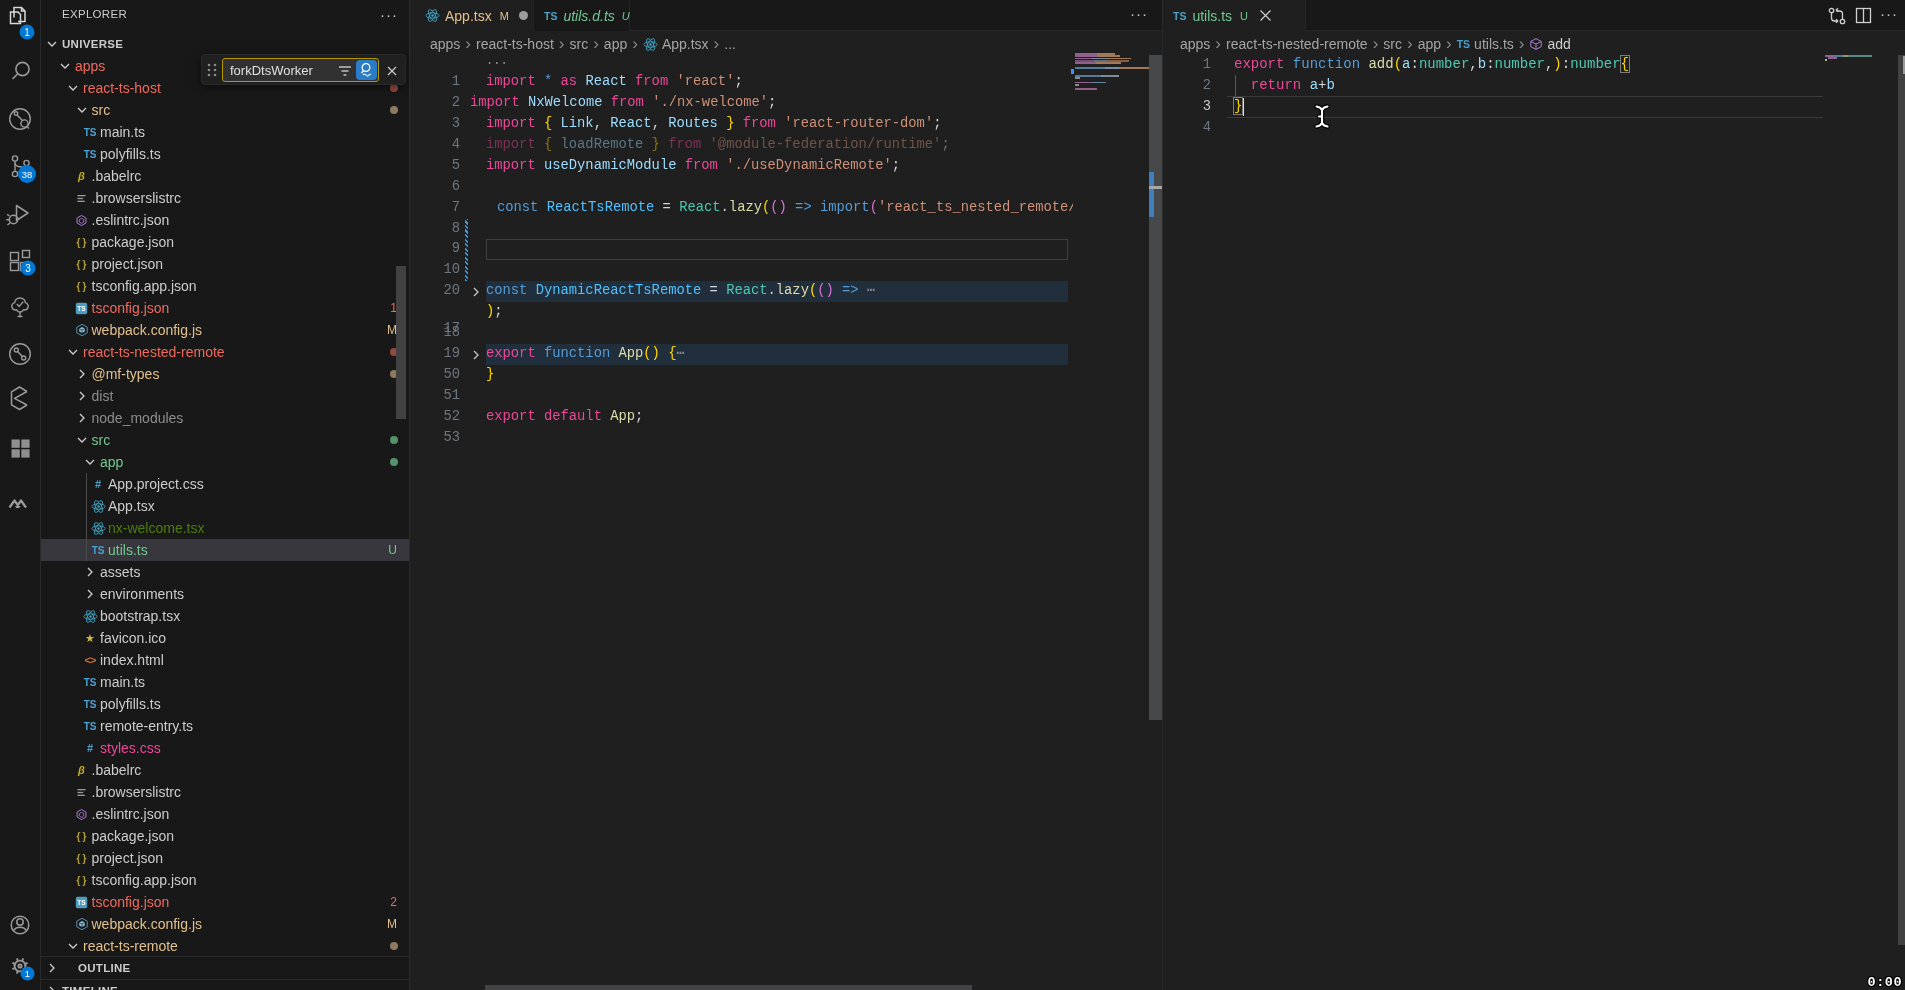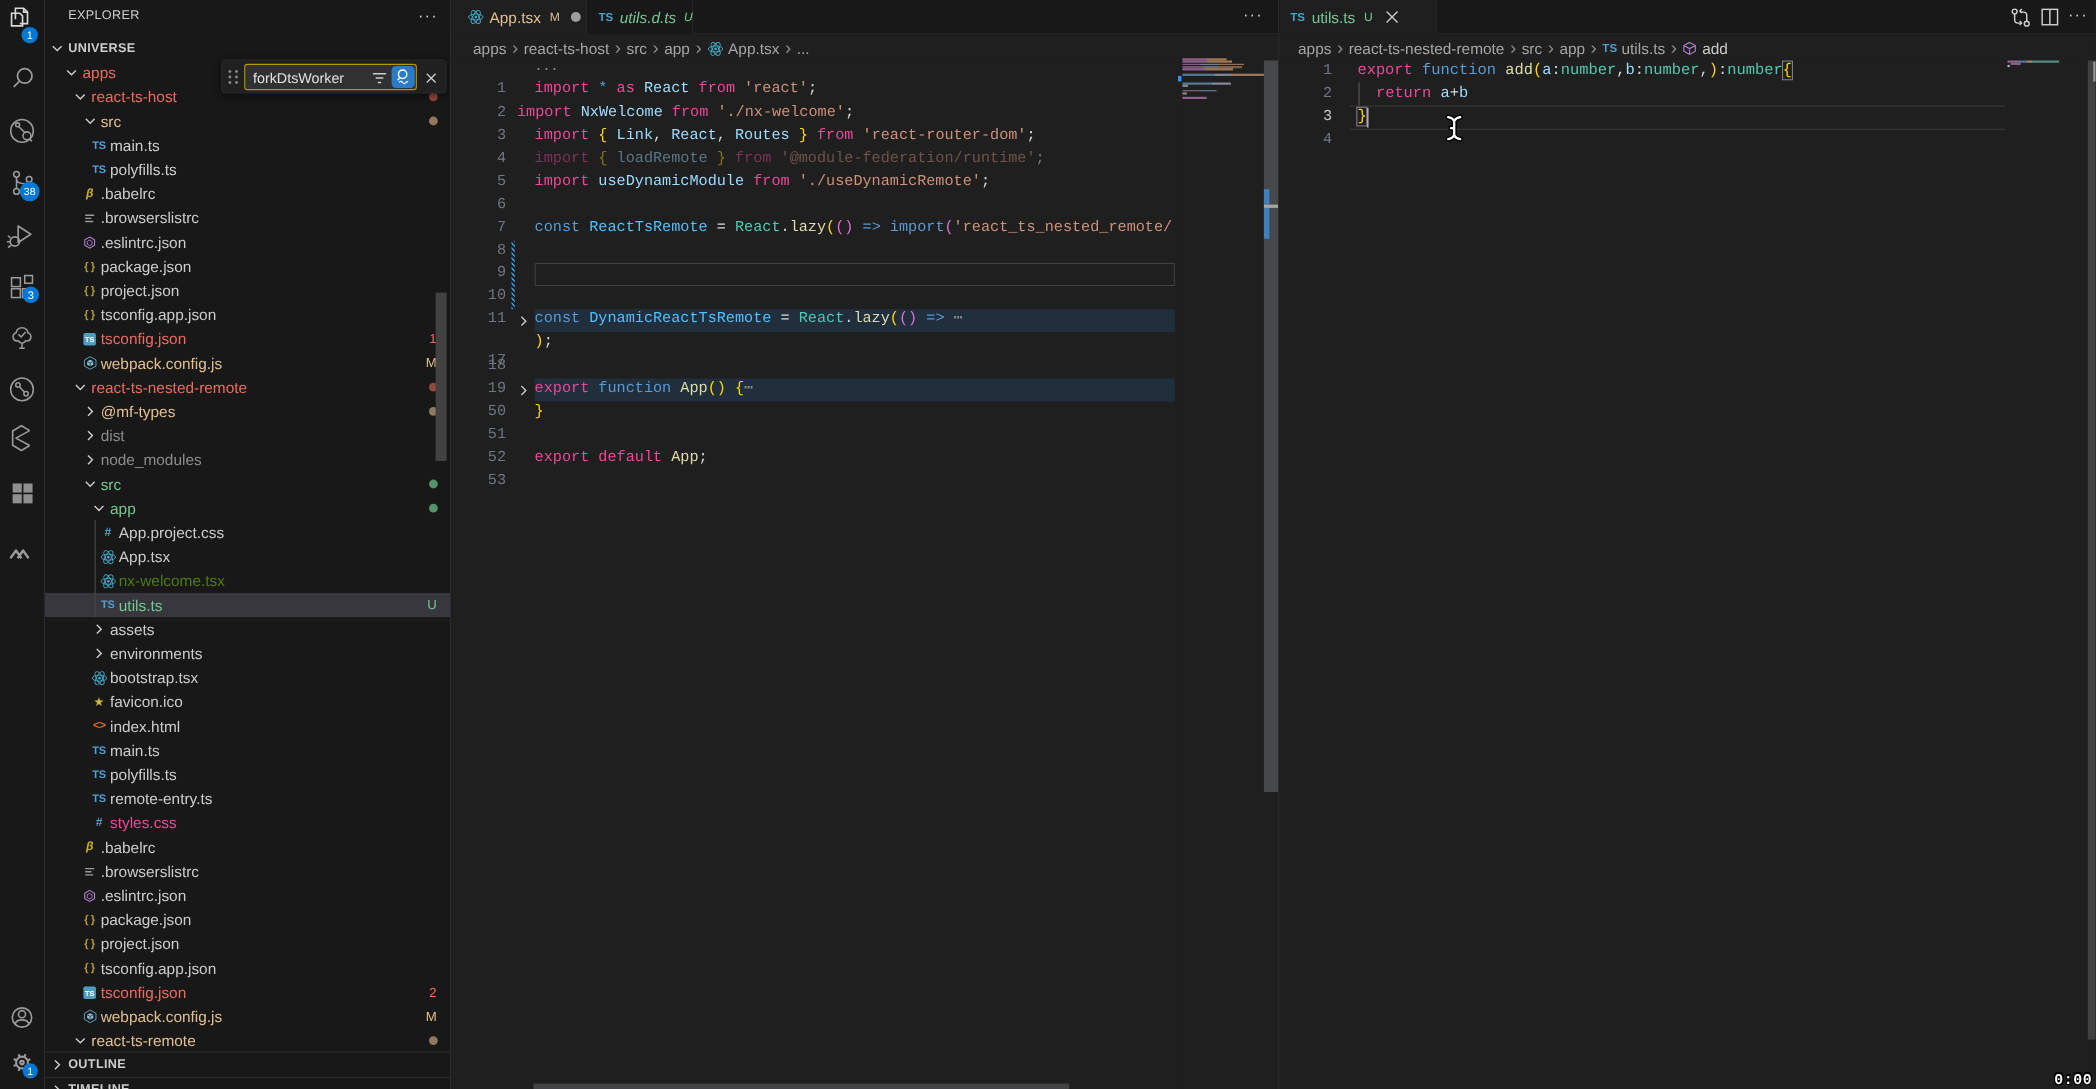--- a/index.html
+++ b/index.html
@@ -500,21 +500,21 @@
       <span class="lbl" style="color:#e2c08d">react-ts-remote</span>
       <span class="dot" style="background:#8f7a5f"></span>
     </div>
 <div style="position:absolute;left:45px;top:473px;width:1px;height:88px;background:#4a4a4a"></div>
 <div class="row" style="top:956px;border-top:1px solid #2b2b2b;font-weight:700;font-size:11.5px">
       <span class="ib" style="margin-left:3px">
         <svg width="16" height="16" viewBox="0 0 16 16">
           <path d="M6 4 L10 8 L6 12" stroke="#cccccc" stroke-width="1.3" fill="none"></path>
         </svg>
       </span>
-      <span style="margin-left:2px;letter-spacing:.3px">OUTLINE</span>
+      <span style="margin-left:18px;letter-spacing:.3px">OUTLINE</span>
     </div>
 <div class="row" style="top:979px;border-top:1px solid #2b2b2b;font-weight:700;font-size:11.5px">
       <span class="ib" style="margin-left:3px">
         <svg width="16" height="16" viewBox="0 0 16 16">
           <path d="M6 4 L10 8 L6 12" stroke="#cccccc" stroke-width="1.3" fill="none"></path>
         </svg>
       </span>
       <span style="margin-left:2px;letter-spacing:.3px">TIMELINE</span>
     </div>
 <div style="position:absolute;left:355px;top:266px;width:10px;height:153px;background:#424242"></div>
@@ -598,21 +598,21 @@
 <div class="ln" style="left:19px;top:15.2px">1</div>
 <div class="ln" style="left:19px;top:36.1px">2</div>
 <div class="ln" style="left:19px;top:57.0px">3</div>
 <div class="ln" style="left:19px;top:77.9px">4</div>
 <div class="ln" style="left:19px;top:98.8px">5</div>
 <div class="ln" style="left:19px;top:119.7px">6</div>
 <div class="ln" style="left:19px;top:140.6px">7</div>
 <div class="ln" style="left:19px;top:161.5px">8</div>
 <div class="ln" style="left:19px;top:182.4px">9</div>
 <div class="ln" style="left:19px;top:203.3px">10</div>
-<div class="ln" style="left:19px;top:224.2px">11</div>
+<div class="ln" style="left:19px;top:224.2px">20</div>
 <div class="ln" style="left:19px;top:262px">17</div>
 <div class="ln" style="left:19px;top:266.0px">18</div>
 <div class="ln" style="left:19px;top:286.9px">19</div>
 <div class="ln" style="left:19px;top:307.8px">50</div>
 <div class="ln" style="left:19px;top:328.7px">51</div>
 <div class="ln" style="left:19px;top:349.6px">52</div>
 <div class="ln" style="left:19px;top:370.5px">53</div>
 <div style="position:absolute;left:57px;top:227.2px"><svg width="16" height="16" viewBox="0 0 16 16">
         <path d="M6 4 L10 8 L6 12" stroke="#c5c5c5" stroke-width="1.3" fill="none"></path>
       </svg></div>
@@ -622,21 +622,21 @@
 <div style="position:absolute;left:53.5px;top:161.5px;width:3px;height:62.7px;background:repeating-linear-gradient(45deg,#3e9bd3 0px,#3e9bd3 1.6px,#17293a 1.6px,#17293a 3.2px)"></div>
 <div style="position:absolute;left:75px;top:182.4px;width:582px;height:20.9px;border:1px solid #3f3f3f"></div>
 <div style="position:absolute;left:75px;top:224.2px;width:582px;height:20.9px;background:rgba(38,79,120,.33)"></div>
 <div style="position:absolute;left:75px;top:286.9px;width:582px;height:20.9px;background:rgba(38,79,120,.33)"></div>
 <cd style="left:75px;top:-5.7px;font-size:12px;color:#999">...</cd>
 <cd style="left:75px;top:15.2px"><k>import</k><w> </w><b>*</b><w> </w><k>as</k><w> </w><lb>React</lb><w> </w><k>from</k><w> </w><o>'react'</o><w>;</w></cd>
 <cd style="left:59px;top:36.1px"><k>import</k><w> </w><lb>NxWelcome</lb><w> </w><k>from</k><w> </w><o>'./nx-welcome'</o><w>;</w></cd>
 <cd style="left:75px;top:57.0px"><k>import</k><w> </w><g1>{</g1><w> </w><lb>Link</lb><w>, </w><lb>React</lb><w>, </w><lb>Routes</lb><w> </w><g1>}</g1><w> </w><k>from</k><w> </w><o>'react-router-dom'</o><w>;</w></cd>
 <cd style="left:75px;top:77.9px"><span style="opacity:.45"><k>import</k><w> </w><g1>{</g1><w> </w><lb>loadRemote</lb><w> </w><g1>}</g1><w> </w><k>from</k><w> </w><o>'@module-federation/runtime'</o><w>;</w></span></cd>
 <cd style="left:75px;top:98.8px"><k>import</k><w> </w><lb>useDynamicModule</lb><w> </w><k>from</k><w> </w><o>'./useDynamicRemote'</o><w>;</w></cd>
-<cd style="left:75px;top:140.6px"><b>const</b><w> </w><cb>ReactTsRemote</cb><w> = </w><t>React</t><w>.</w><y>lazy</y><g1>(</g1><g2>()</g2><w> </w><b>=&gt;</b><w> </w><b>import</b><g2>(</g2><o>'react_ts_nested_remote/</o></cd>
+<cd style="left:86px;top:140.6px"><b>const</b><w> </w><cb>ReactTsRemote</cb><w> = </w><t>React</t><w>.</w><y>lazy</y><g1>(</g1><g2>()</g2><w> </w><b>=&gt;</b><w> </w><b>import</b><g2>(</g2><o>'react_ts_nested_remote/</o></cd>
 <cd style="left:75px;top:224.2px"><b>const</b><w> </w><cb>DynamicReactTsRemote</cb><w> = </w><t>React</t><w>.</w><y>lazy</y><g1>(</g1><g2>()</g2><w> </w><b>=&gt;</b><w> </w><gr>⋯</gr></cd>
 <cd style="left:75px;top:245.1px"><g1>)</g1><w>;</w></cd>
 <cd style="left:75px;top:286.9px"><k>export</k><w> </w><b>function</b><w> </w><y>App</y><g1>()</g1><w> </w><g1>{</g1><gr>⋯</gr></cd>
 <cd style="left:75px;top:307.8px"><g1>}</g1></cd>
 <cd style="left:75px;top:349.6px"><k>export</k><w> </w><k>default</k><w> </w><y>App</y><w>;</w></cd>
 </div>
 <div class="mm" style="left:1075px;top:53.2px;width:40px;background:linear-gradient(90deg,#a06a9c 0 55%,#b5855f 55% 100%)"></div>
 <div class="mm" style="left:1075px;top:55.4px;width:45px;background:linear-gradient(90deg,#a06a9c 0 50%,#b5855f 50% 100%)"></div>
 <div class="mm" style="left:1075px;top:57.6px;width:56px;background:linear-gradient(90deg,#a06a9c 0 30%,#8d9aaa 30% 60%,#b5855f 60% 100%)"></div>
 <div class="mm" style="left:1075px;top:59.8px;width:54px;background:linear-gradient(90deg,#7d5a7a 0 35%,#6f7a88 35% 60%,#8d6a50 60% 100%)"></div>

